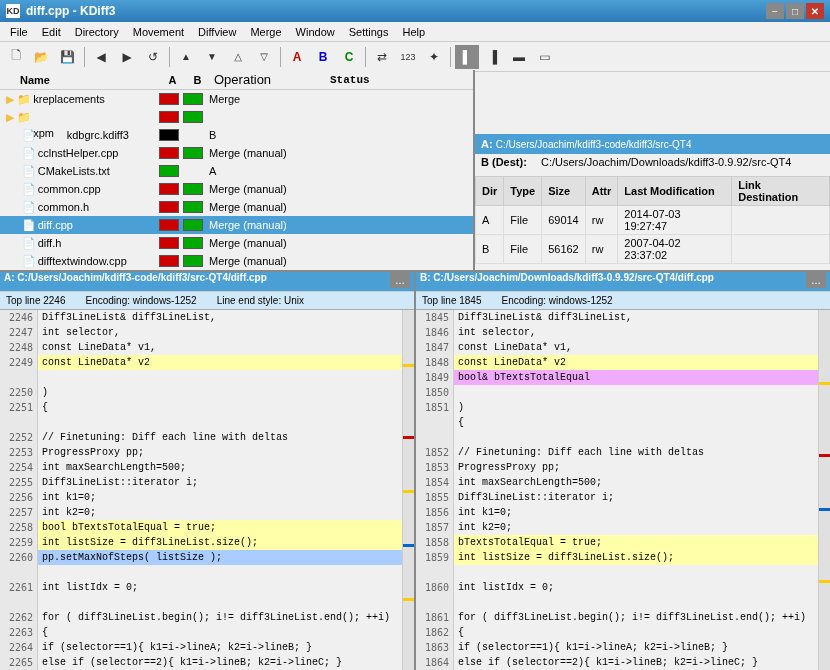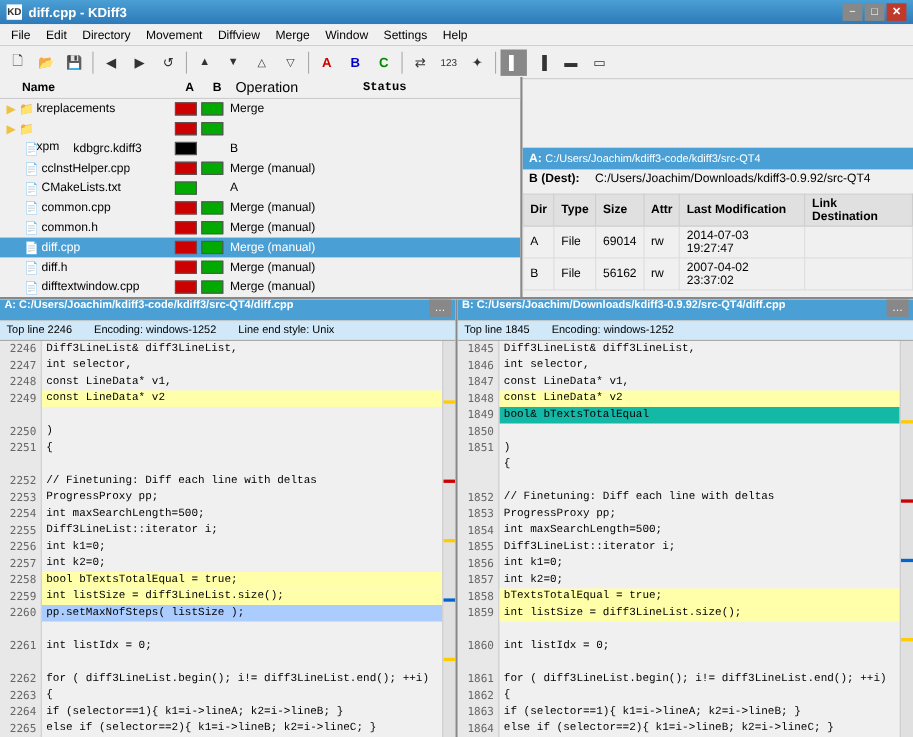--- a/index.html
+++ b/index.html
@@ -280,21 +280,21 @@
     }
     .code-line {
       height: 15px;
       font-size: 10px;
       font-family: 'Courier New', monospace;
       white-space: nowrap;
       padding-left: 4px;
       line-height: 15px;
     }
     .code-line.highlight-yellow { background: #ffffaa; }
-    .code-line.highlight-green { background: #14b8a6; }
+    .code-line.highlight-green { background: #f0abfc; }
     .code-line.highlight-blue { background: #aaccff; }
 
     .diff-scrollbar {
       width: 12px;
       background: #e0e0e0;
       border-left: 1px solid #ccc;
       position: relative;
       overflow: hidden;
     }
     .scrollbar-markers {

